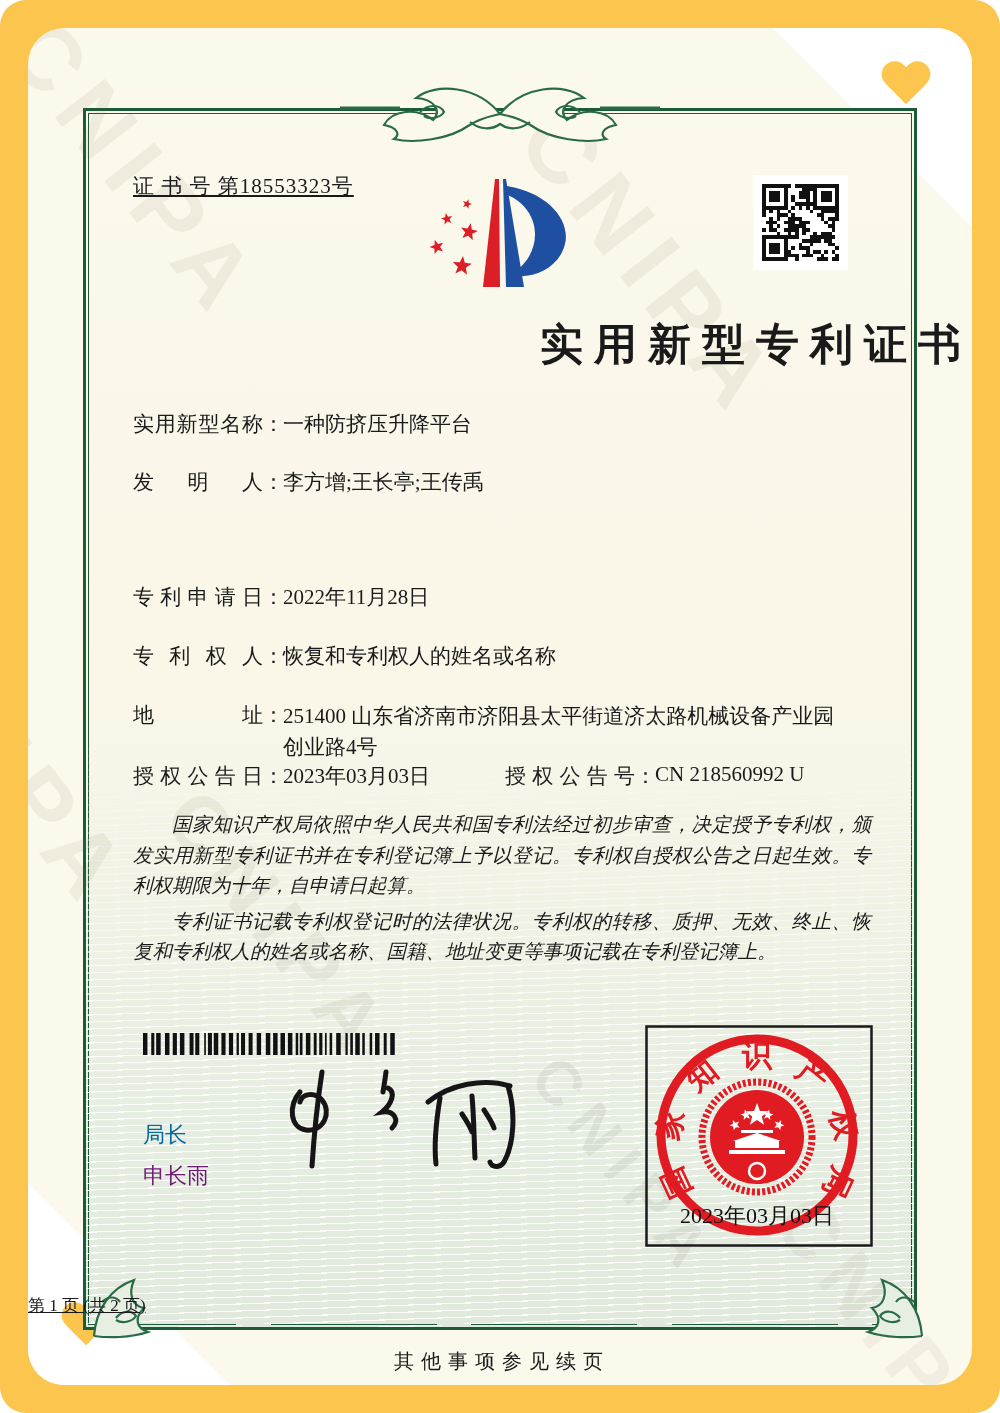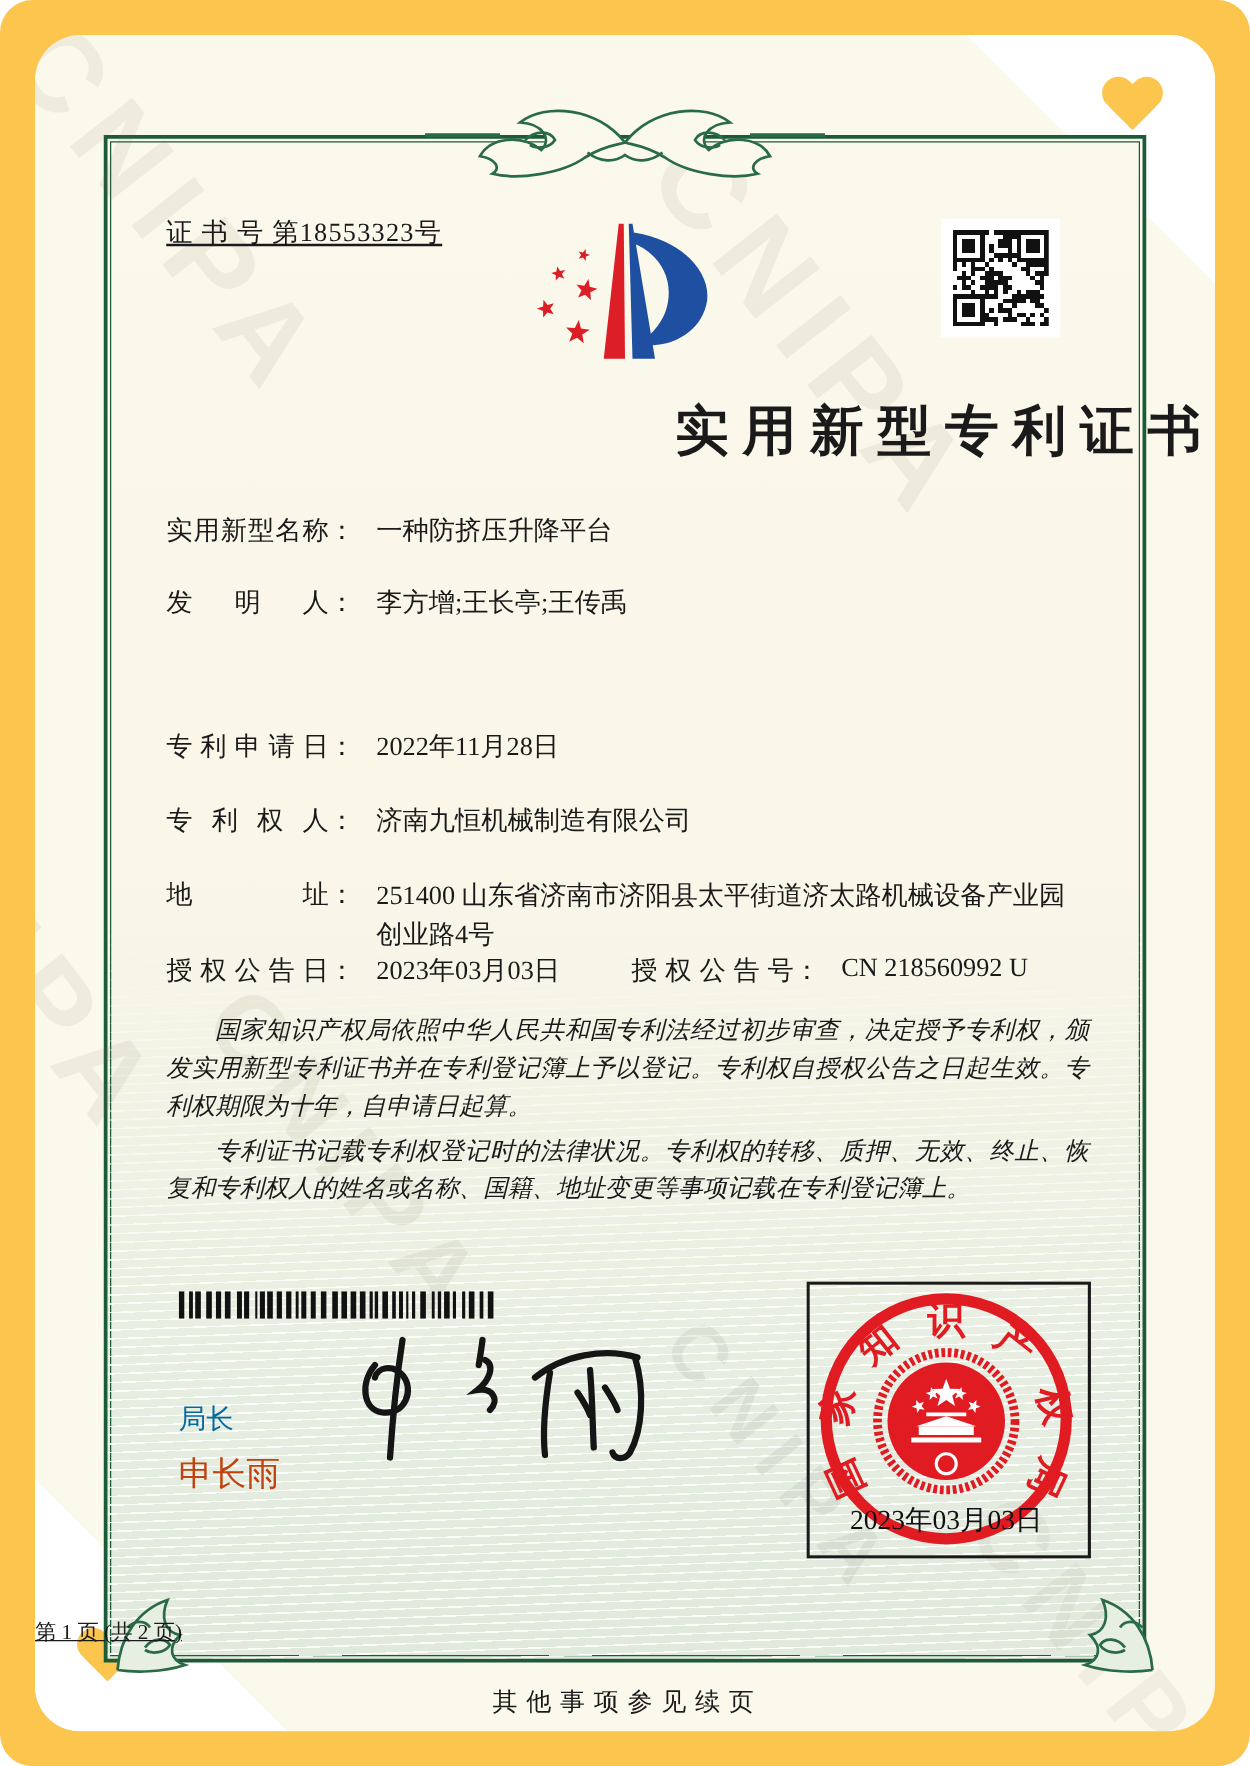--- a/index.html
+++ b/index.html
@@ -27,28 +27,28 @@
   .border-box::after{content:"";position:absolute;inset:0;
       background:repeating-linear-gradient(178deg,rgba(255,255,255,.85) 0 1.2px,rgba(255,255,255,0) 1.2px 7px);
       -webkit-mask-image:linear-gradient(180deg,transparent 50%,#000 78%);
       mask-image:linear-gradient(180deg,transparent 50%,#000 78%);}
   .abs{position:absolute;z-index:2;}
   .cert-no{left:105px;top:144px;font-size:21px;letter-spacing:1px;text-decoration:underline;}
   .title{left:0;right:0;top:288px;text-align:right;font-size:43px;font-weight:bold;letter-spacing:11px;}
   .field{left:105px;font-size:21px;white-space:nowrap;}
   .flabel{display:inline-block;width:130px;text-align:justify;text-align-last:justify;vertical-align:top;}
   .fcolon{display:inline-block;width:20px;vertical-align:top;}
-  .fvalue{display:inline-block;vertical-align:top;margin-left:18px;}
+  .fvalue{display:inline-block;vertical-align:top;}
   .fvalue-wrap{white-space:normal;width:568px;line-height:31px;}
   .grant2{position:absolute;left:372px;top:0;white-space:nowrap;}
   .paras{left:105px;top:782px;width:738px;font-size:19.5px;line-height:30.5px;text-align:justify;}
   .paras p{margin:0 0 5px;text-indent:2em;font-style:italic;}
   .barcode{left:115px;top:1005px;}
   .sig-title{left:115px;top:1092px;font-family:"Liberation Sans","DejaVu Sans",sans-serif;font-size:22px;color:#0369a1;}
-  .sig-name{left:115px;top:1133px;font-family:Liberation Serif, serif;font-size:27px;color:#c2410c;}
+  .sig-name{left:115px;top:1133px;font-family:Liberation Serif, serif;font-size:22px;color:#701a75;}
   .sig-svg{left:242px;top:1030px;}
   .seal-wrap{left:617px;top:997px;}
   .page-num{left:0;right:0;top:1266px;font-size:17px;text-decoration:underline;}
   .footer-note{left:4px;right:0;top:1320px;text-align:center;font-size:20px;letter-spacing:7px;}
   .flourish-top{left:312px;top:50px;}
   .flourish-bl{left:58px;top:1230px;}
   .flourish-br{left:816px;top:1230px;}
   svg{display:block;}
 </style>
 </head>
@@ -359,21 +359,21 @@
     <div class="abs field" style="top:382px;">
       <span class="flabel">实用新型名称</span><span class="fcolon">：</span><span class="fvalue">一种防挤压升降平台</span>
     </div>
     <div class="abs field" style="top:440px;">
       <span class="flabel">发明人</span><span class="fcolon">：</span><span class="fvalue">李方增;王长亭;王传禹</span>
     </div>
     <div class="abs field" style="top:555px;">
       <span class="flabel">专利申请日</span><span class="fcolon">：</span><span class="fvalue">2022年11月28日</span>
     </div>
     <div class="abs field" style="top:614px;">
-      <span class="flabel">专利权人</span><span class="fcolon">：</span><span class="fvalue">济南九恒机械制造有限公司</span>
+      <span class="flabel">专利权人</span><span class="fcolon">：</span><span class="fvalue">恢复和专利权人的姓名或名称</span>
     </div>
     <div class="abs field" style="top:673px;">
       <span class="flabel">地址</span><span class="fcolon">：</span><span class="fvalue fvalue-wrap">251400 山东省济南市济阳县太平街道济太路机械设备产业园创业路4号</span>
     </div>
     <div class="abs field" style="top:734px;">
       <span class="flabel">授权公告日</span><span class="fcolon">：</span><span class="fvalue">2023年03月03日</span>
       <span class="grant2">
         <span class="flabel">授权公告号</span><span class="fcolon">：</span><span class="fvalue">CN 218560992 U</span>
       </span>
     </div>

